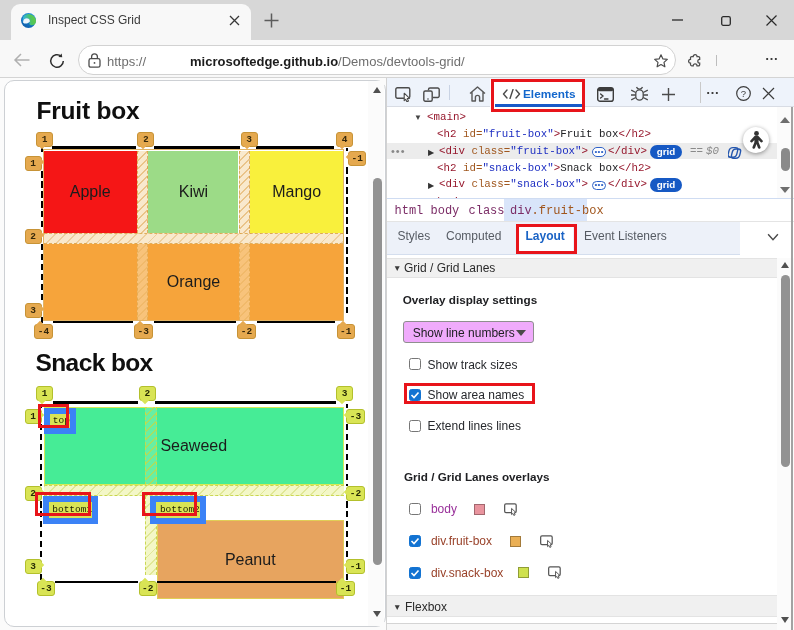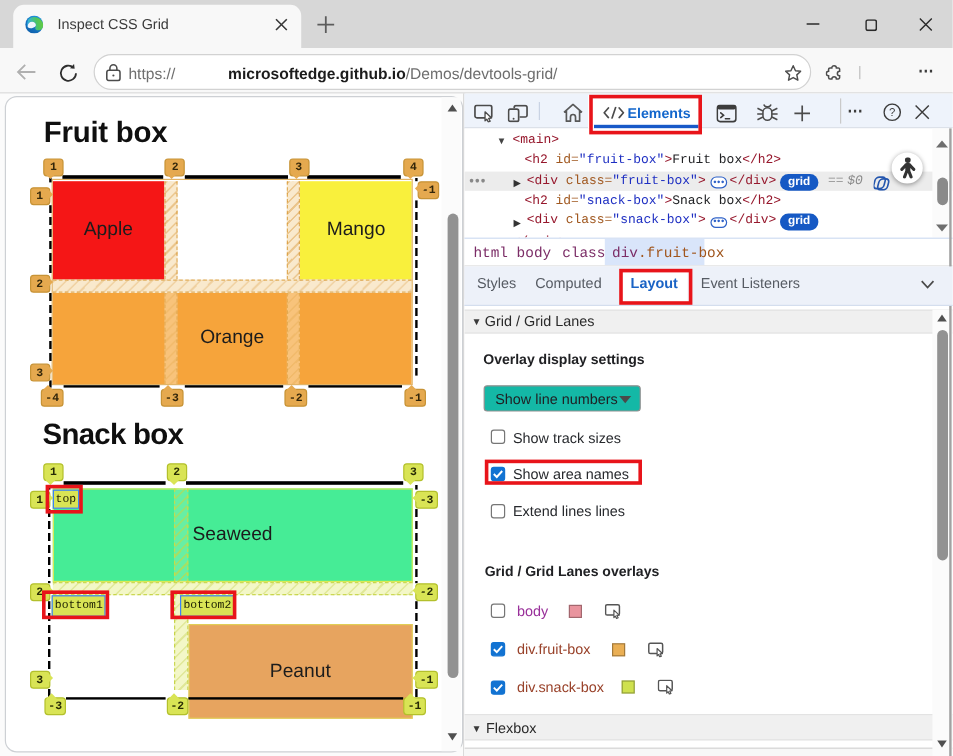--- a/index.html
+++ b/index.html
@@ -18,22 +18,22 @@
   #leftpane{left:0;top:78px;width:386px;height:552px;background:#fbfbfb;}
   #pagecard{left:4px;top:79.5px;width:381.5px;height:547px;background:#fff;border:1px solid #cdd0d4;border-radius:10px;box-sizing:border-box;overflow:hidden;}
   .h2{font-weight:bold;color:#0f0f0f;font-size:24.5px;letter-spacing:-0.2px;}
   .cell{display:flex;align-items:center;justify-content:center;font-size:16px;color:#1c1c1c;}
   
   .nb{height:13px;line-height:13px;min-width:10px;padding:0 2.5px;border-radius:3px;
       font-family:"Liberation Mono",monospace;font-size:9.5px;font-weight:bold;text-align:center;}
   .nbf{background:#e5a94f;border:1px solid #c79336;color:#33260a;}
   .nbg{background:#d9e455;border:1px solid #b3c02c;color:#272b05;}
   
-  .ab{background:#d9e455;border:1px solid #3b82f6;color:#1c1f02;font-family:"Liberation Mono",monospace;
-      font-size:9.5px;text-align:center;}
+  .ab{background:#d9e455;border:6px solid #3b82f6;color:#1c1f02;font-family:"Liberation Mono",monospace;
+      font-size:9.5px;text-align:right;}
   .tail{position:absolute;width:6px;height:6px;transform:rotate(45deg);}
   .tlf{background:#e5a94f;} .tlg{background:#d9e455;}
   
   .hline{height:2.5px;background:#000;}
   .vline{width:2.2px;background:repeating-linear-gradient(180deg,#000 0 6.5px,rgba(0,0,0,0) 6.5px 10px);}
   
   .gapf{background-color:rgba(249,231,201,0.93);
         background-image:repeating-linear-gradient(135deg,rgba(222,165,82,0.38) 0 1.3px,rgba(0,0,0,0) 1.3px 7.2px);}
   .gapfv{border-left:1px dashed rgba(213,148,44,0.7);border-right:1px dashed rgba(213,148,44,0.7);box-sizing:border-box;}
   .gapfh{border-top:1px dashed rgba(213,148,44,0.7);border-bottom:1px dashed rgba(213,148,44,0.7);box-sizing:border-box;}
@@ -130,20 +130,21 @@
   </svg>
   <div class="abs" style="left:715.5px;top:55px;width:1px;height:11px;background:#bdbdbd;"></div>
   <div class="abs" style="left:765px;top:51px;font-size:13px;font-weight:bold;color:#3c3c3c;letter-spacing:1px;">⋯</div>
 
   <div class="abs" id="leftpane"></div>
   <div class="abs" id="pagecard"></div>
   <div class="abs h2" style="left:36.5px;top:97px;">Fruit box</div>
   <div class="abs h2" style="left:35.5px;top:348.5px;letter-spacing:-0.6px;">Snack box</div>
 
   <div class="abs cell" style="left:44px;top:151px;width:92.5px;height:82px;background:#f51616;">Apple</div>
+  <div class="abs cell" style="left:148.4px;top:151px;width:90.1px;height:82px;background:#9cdb87;">Kiwi</div>
   <div class="abs cell" style="left:250.4px;top:151px;width:92.6px;height:82px;background:#f9f03c;">Mango</div>
   <div class="abs cell" style="left:44px;top:244.1px;width:299px;height:76px;background:#f6a43b;">Orange</div>
   <div class="abs gapf gapfv" style="left:136.5px;top:151px;width:11.9px;height:82px;background-image:repeating-linear-gradient(135deg,rgba(222,165,82,0.55) 0 1.4px,rgba(0,0,0,0) 1.4px 6px);"></div>
   <div class="abs gapf gapfv" style="left:238.5px;top:151px;width:11.9px;height:82px;background-image:repeating-linear-gradient(135deg,rgba(222,165,82,0.55) 0 1.4px,rgba(0,0,0,0) 1.4px 6px);"></div>
   <div class="abs gapfv2" style="left:136.5px;top:244.1px;width:11.9px;height:76px;"></div>
   <div class="abs gapfv2" style="left:238.5px;top:244.1px;width:11.9px;height:76px;"></div>
   <div class="abs gapf gapfh" style="left:44px;top:232.9px;width:299px;height:11.2px;"></div>
   <div class="abs" style="left:43.3px;top:149.3px;width:300.5px;height:171.5px;border:1.2px solid rgba(224,176,94,0.95);box-sizing:border-box;"></div>
   <div class="abs hline" style="left:52px;top:146.2px;width:84px;"></div>
   <div class="abs hline" style="left:153.5px;top:146.2px;width:86.5px;"></div>
@@ -326,38 +327,38 @@
     </svg>
 
     <div class="abs" style="left:0;top:120px;width:407px;height:23.5px;background:#fff;border-top:1px solid #cfdcf2;border-bottom:1px solid #e4e4e4;box-sizing:border-box;">
       <span class="abs crumb" style="left:7.5px;top:4.5px;">html</span>
       <span class="abs crumb" style="left:43.5px;top:4.5px;">body</span>
       <span class="abs crumb" style="left:81.5px;top:4.5px;">class</span>
       <span class="abs" style="left:116.5px;top:0;width:83px;height:22px;background:#d9e5fa;"></span>
       <span class="abs crumb" style="left:123px;top:4.5px;">div<span style="color:#a0551c">.fruit-box</span></span>
     </div>
 
-    <div class="abs" style="left:0;top:143.5px;width:407px;height:33px;background:#edf1f9;border-bottom:1px solid #d4deee;box-sizing:border-box;z-index:3;">
+    <div class="abs" style="left:0;top:143.5px;width:353px;height:33px;background:#edf1f9;border-bottom:1px solid #d4deee;box-sizing:border-box;z-index:3;">
       <span class="abs" style="left:130px;top:3.5px;width:56px;height:27.5px;background:#fff;"></span>
       <span class="abs" style="left:10.5px;top:7px;font-size:12px;color:#565b63;">Styles</span>
       <span class="abs" style="left:59px;top:7px;font-size:12px;color:#565b63;">Computed</span>
       <span class="abs" style="left:138.5px;top:7px;font-size:12px;font-weight:bold;color:#1a63c5;">Layout</span>
       <span class="abs" style="left:197px;top:7px;font-size:12px;color:#565b63;">Event Listeners</span>
       <svg class="abs" style="left:380px;top:11px;" width="12" height="8" viewBox="0 0 13 9">
           <path d="M1 1.5 L6.5 7.5 L12 1.5" stroke="#4a4a4a" stroke-width="1.6" fill="none"></path>
         </svg>
     </div>
 
     <div class="abs" id="laypane" style="left:0;top:170.5px;width:407px;height:381.5px;background:#fff;overflow:hidden;">
       <div class="abs shead" style="left:0;top:9.5px;width:407px;height:19.5px;">
         <span style="position:absolute;left:6px;top:0px;font-size:8.5px;color:#3a3a3a;">▼</span>
         <span style="position:absolute;left:17px;top:0px;">Grid / Grid Lanes</span>
       </div>
       <div class="abs" style="left:15.7px;top:44px;font-size:11.7px;font-weight:bold;color:#202124;">Overlay display settings</div>
-      <div class="abs" style="left:15.7px;top:72.3px;width:131px;height:22.7px;border:1px solid #8f8f8f;border-radius:3px;background:#14b8a6;box-sizing:border-box;">
+      <div class="abs" style="left:15.7px;top:72.3px;width:131px;height:22.7px;border:1px solid #8f8f8f;border-radius:3px;background:#f0abfc;box-sizing:border-box;">
         <span style="position:absolute;left:9px;top:4px;font-size:12px;color:#202124;">Show line numbers</span>
         <span style="position:absolute;right:7px;top:8px;width:0;height:0;border-left:5px solid rgba(0,0,0,0);border-right:5px solid rgba(0,0,0,0);border-top:6px solid #4a4a4a;"></span>
       </div>
       <div class="abs cb" style="left:21.5px;top:109.8px;"></div>
       <div class="abs dtlabel" style="left:40.5px;top:109.3px;">Show track sizes</div>
       <div class="abs cb cbon" style="left:21.5px;top:140.2px;">
         <svg width="12" height="12" viewBox="0 0 12 12" style="position:absolute;left:-1px;top:-1px;">
             <path d="M2.5 6 L5 8.5 L9.5 3.5" stroke="#fff" stroke-width="1.6" fill="none"></path>
           </svg>
       </div>

